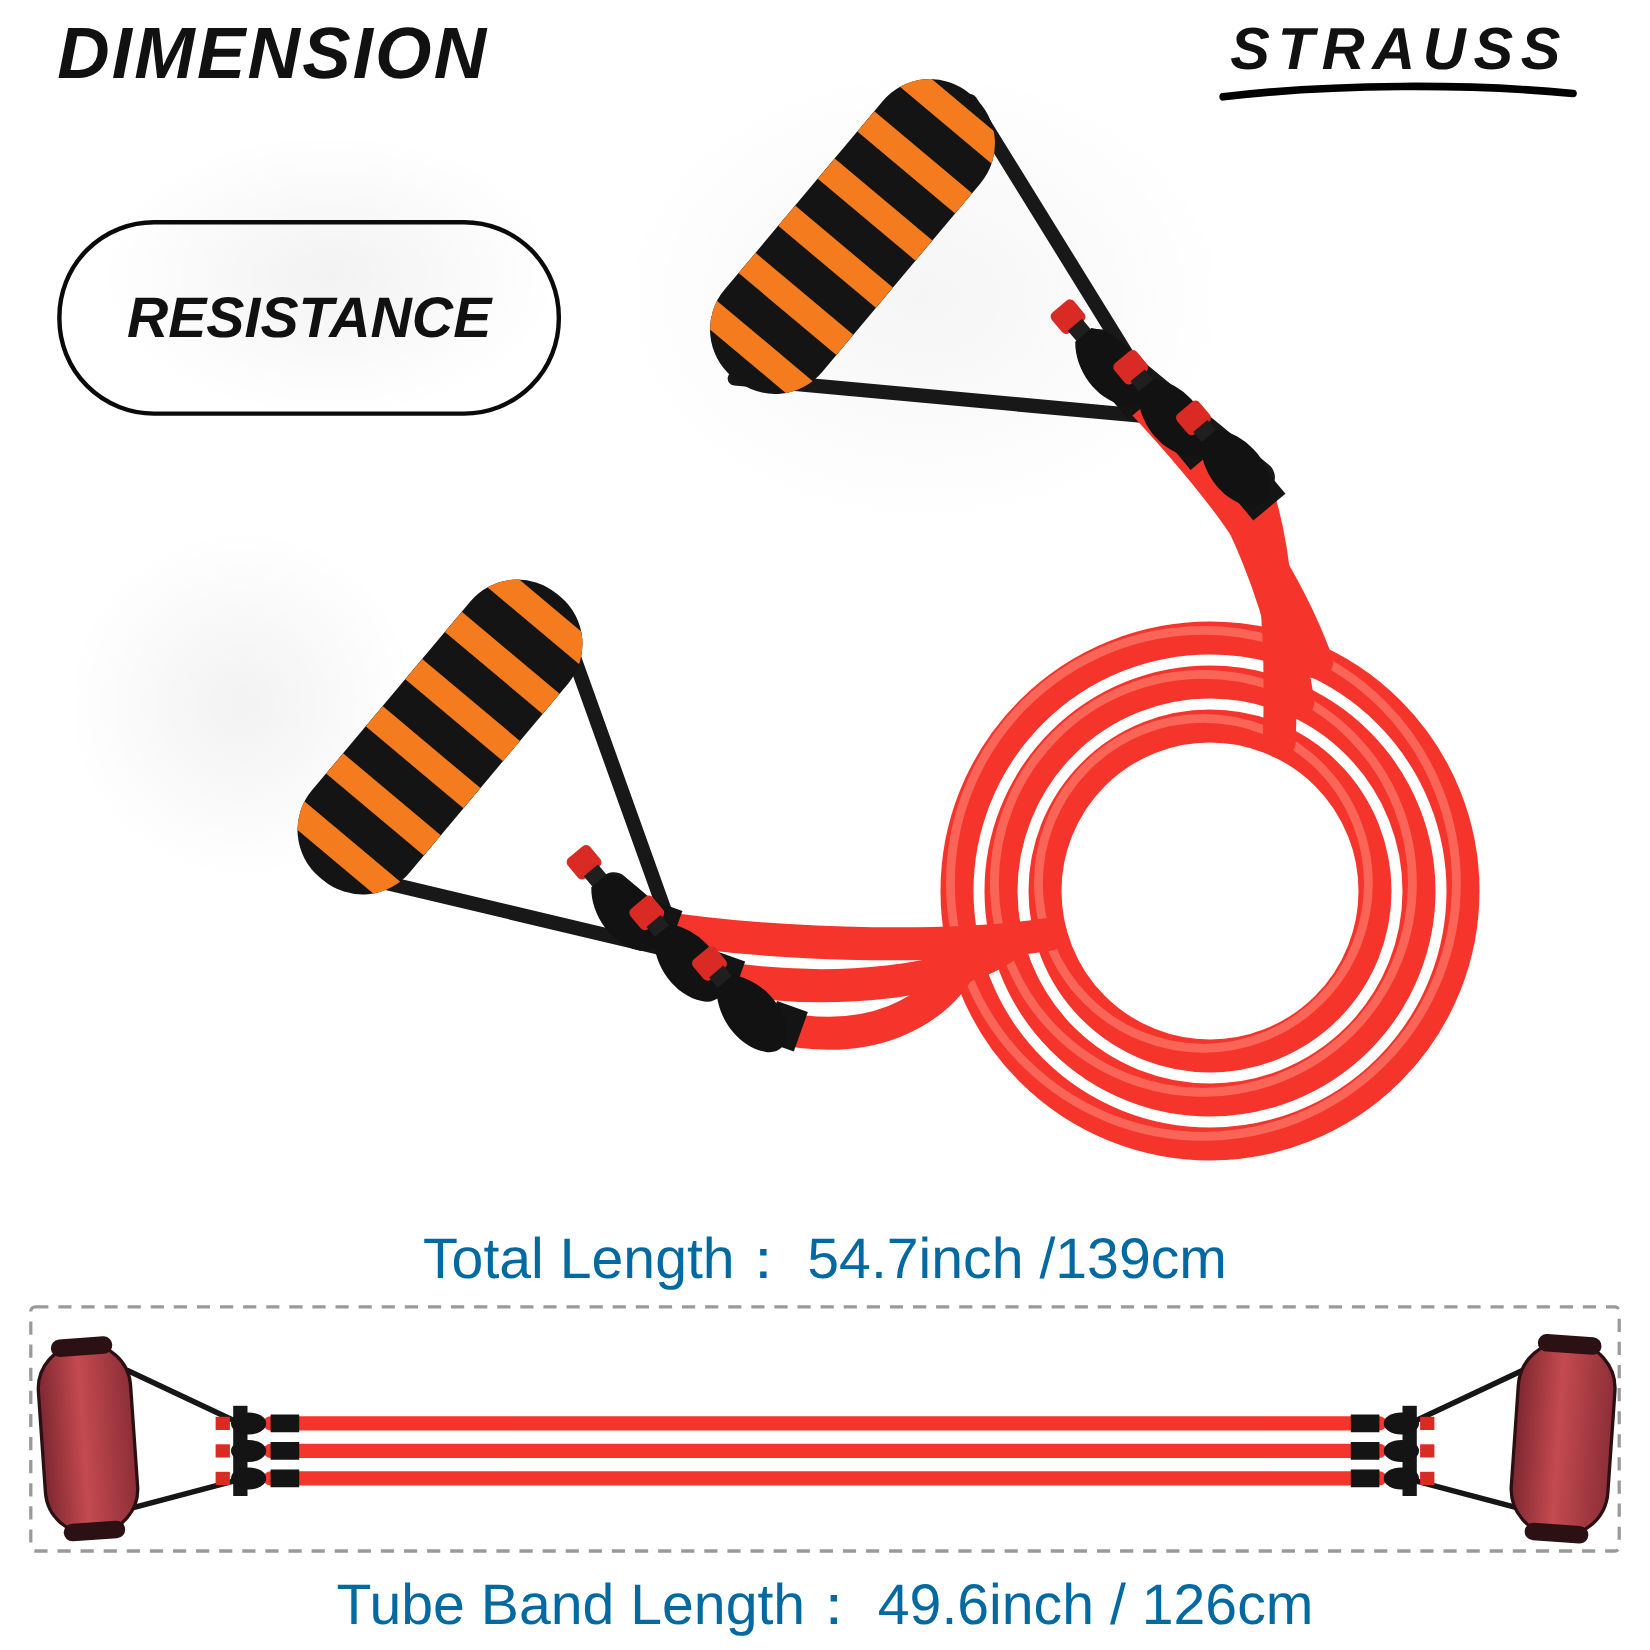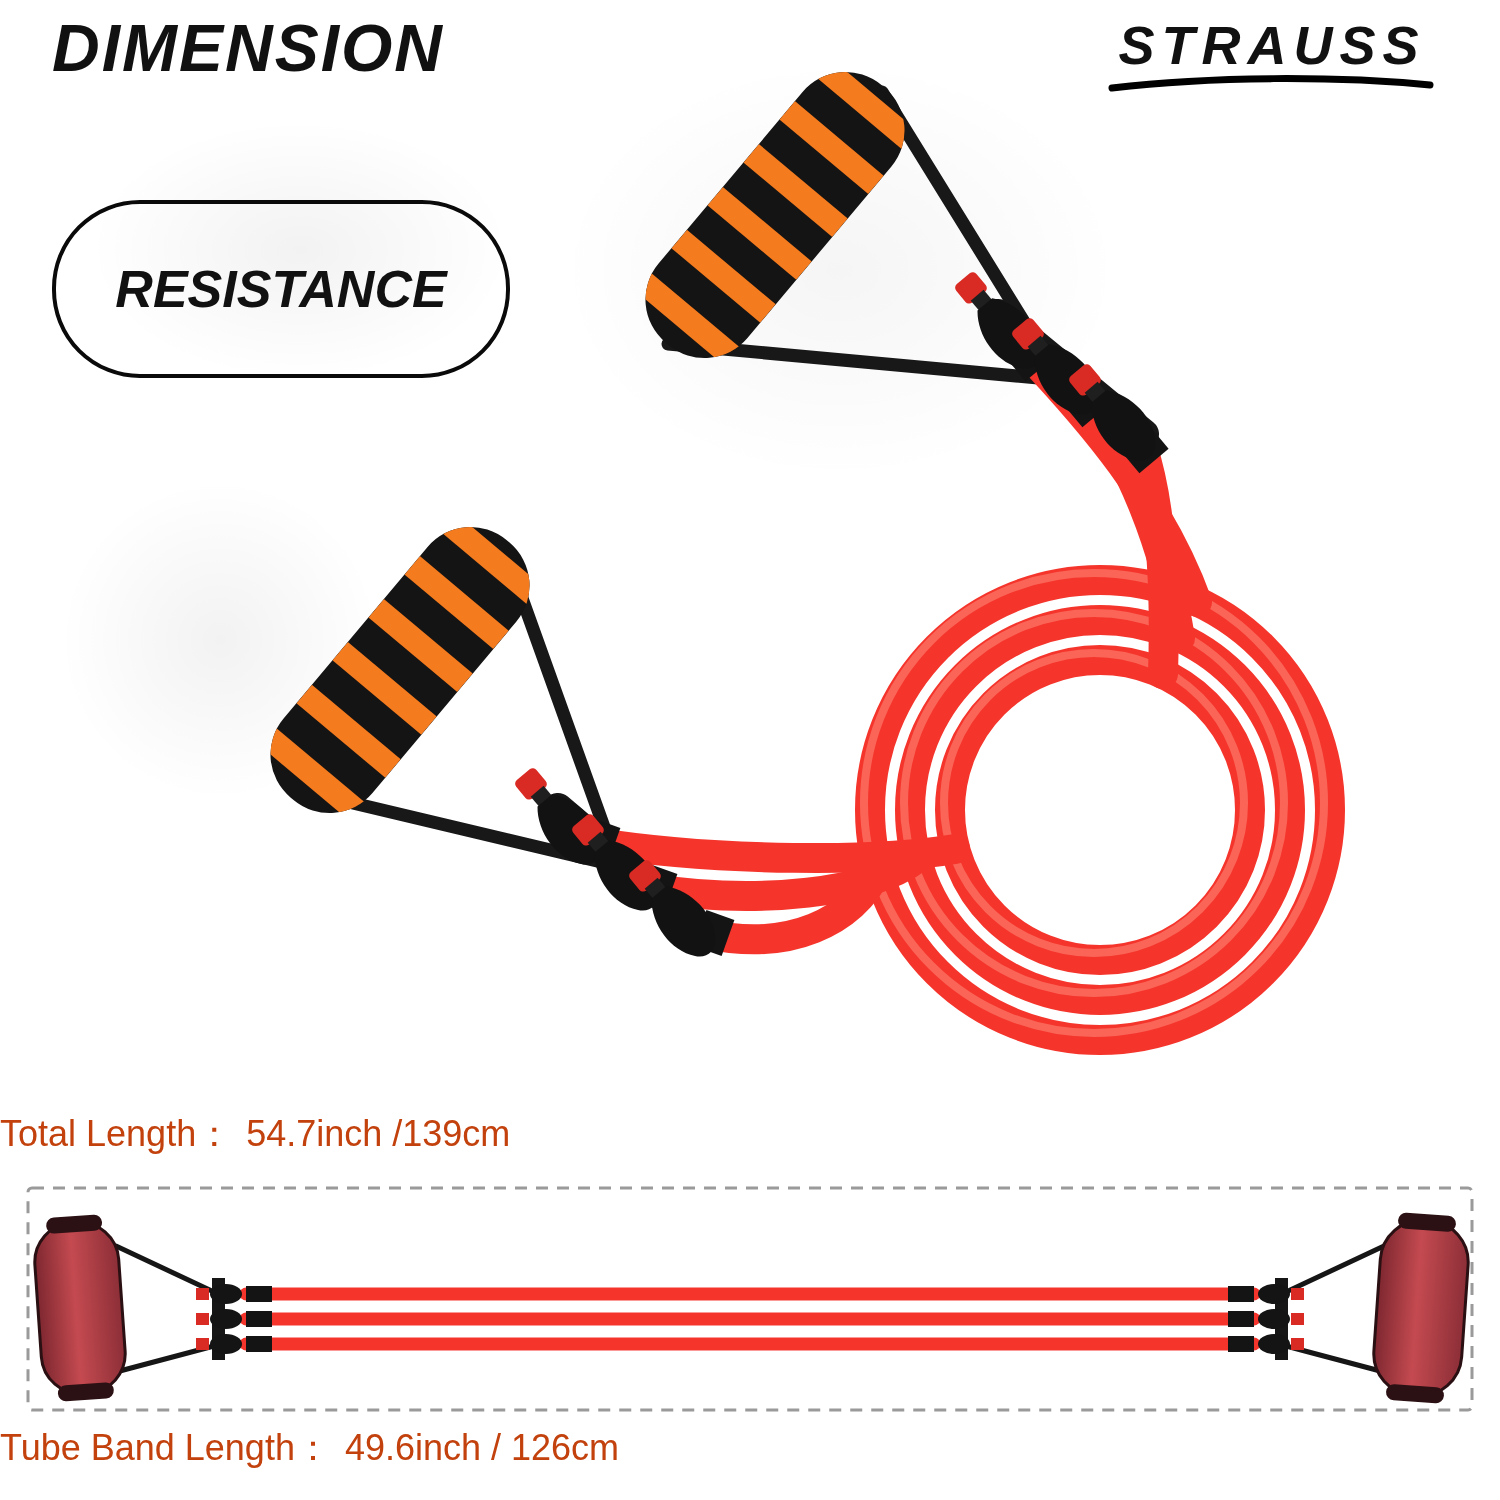--- a/index.html
+++ b/index.html
@@ -33,21 +33,21 @@
   .blob3{left:560px;top:60px;width:560px;height:420px;background:radial-gradient(closest-side,rgba(0,0,0,.04),rgba(0,0,0,0));}
   
   .art{position:absolute;left:0;top:0;}
   .tube{stroke:var(--tube-red,#f5352c);stroke-width:30;fill:none;stroke-linecap:round;}
   .tubeHi{stroke:#ff8d7c;stroke-width:8;fill:none;opacity:.55;}
   .strapline{stroke:var(--strap-black,#181818);stroke-width:13;fill:none;stroke-linecap:round;}
   .strapbar{stroke:var(--strap-black,#181818);stroke-width:30;fill:none;stroke-linecap:round;}
   .sleeve{stroke:#141414;stroke-width:38;fill:none;stroke-linecap:butt;}
   
   .measure-line{
-    position:absolute;width:100%;font-size:36px;color:#c2410c;
+    position:absolute;width:100%;text-align:center;font-size:52px;color:#0369a1;
   }
   .measure-line .val{margin-left:14px;}
   .total-line{top:1110px;}
   .tubeband-line{top:1424px;}
   
   .band-wrap{position:absolute;left:0;top:1182px;}
   .dashbox{fill:none;stroke:var(--dash-gray,#9a9a9a);stroke-width:3;stroke-dasharray:12 9;}
   .bandtube{stroke:var(--tube-red,#f5352c);stroke-width:13;fill:none;stroke-linecap:round;}
   .bandsleeve{stroke:#141414;stroke-width:16;fill:none;stroke-linecap:butt;}
   .bandstrap{stroke:#161616;stroke-width:5;fill:none;stroke-linecap:round;}

